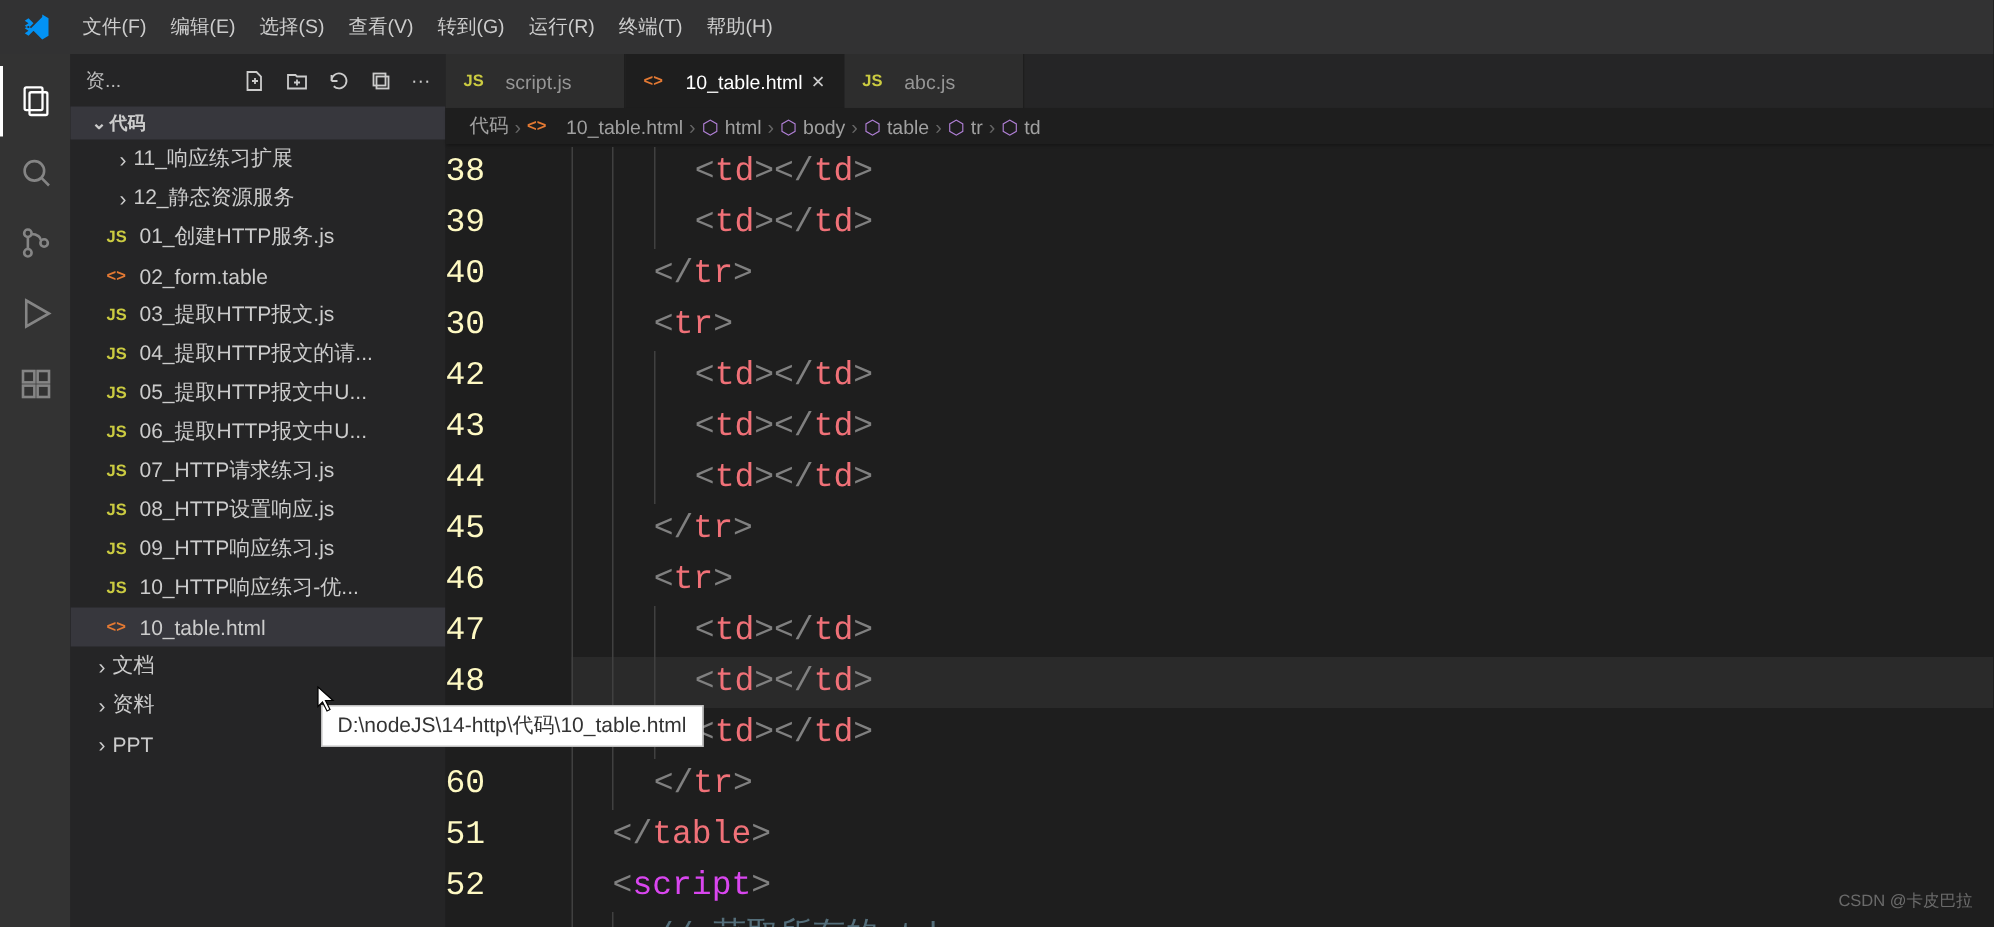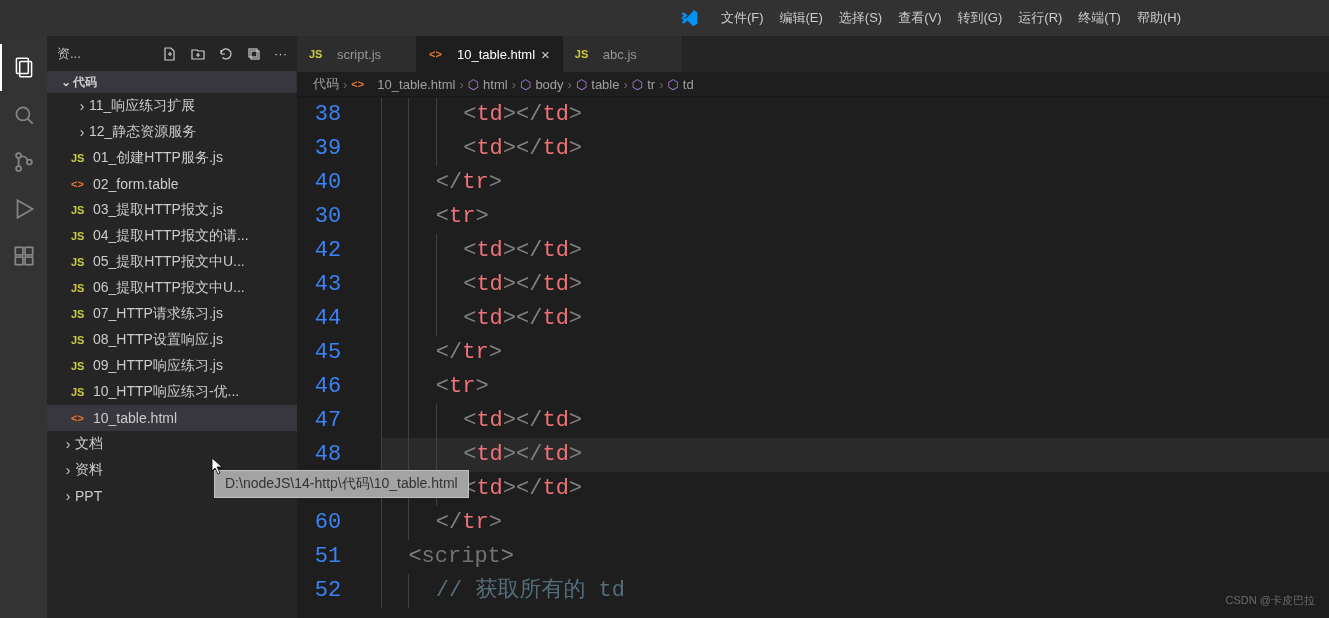--- a/index.html
+++ b/index.html
@@ -13,21 +13,20 @@
   position: relative;
 }
 
 
 .titlebar {
   height: 36px;
   background: #323233;
   display: flex;
   align-items: center;
   font-size: 13px;
-  justify-content: flex-end;
 }
 .logo-area { width: 47px; display: flex; align-items: center; justify-content: center; }
 .menu-item { padding: 0 8px; height: 36px; display: flex; align-items: center; cursor: pointer; color: #ccc; }
 .title-center { flex: 1; text-align: center; color: #ccc; font-size: 13px; }
 
 
 .main { display: flex; height: calc(100% - 36px); }
 .activitybar {
   width: 47px;
   background: #333333;
@@ -148,45 +147,45 @@
 
 .code-area {
   flex: 1;
   display: flex;
   font-family: Consolas, "Courier New", monospace;
   font-size: 22px;
   overflow: hidden;
 }
 .gutter {
   width: 84px;
-  text-align: center;
-  color: #3b82f6;
+  text-align: left;
+  color: #fef9c3;
   padding-right: 22px;
   padding-top: 2px;
 }
 .gutter div { height: 34px; line-height: 34px; }
 .code-lines {
   flex: 1;
   color: #d4d4d4;
   padding-top: 2px;
 }
 .code-lines .line { height: 34px; line-height: 34px; white-space: pre; }
 .line.hl { background: #2a2a2a; }
 .indent-guide { color: #404040; border-left: 1px solid #404040; display: inline-block; }
 
 .p { color: #808080; }    
 .tag { color: #f07178; }  
-.kw { color: #737373; font-family: Liberation Mono, monospace; }   
+.kw { color: #d946ef; font-family: Liberation Mono, monospace; }   
 .cm { color: #546e7a; }   
 
 .tooltip {
   position: absolute;
   left: 214px;
   top: 470px;
-  background: #a3a3a3;
+  background: #ffffff;
   color: #333;
   border: 1px solid #c0c0c0;
   padding: 4px 10px;
   font-size: 14px;
   font-family: "Segoe UI", sans-serif;
   z-index: 100;
 }
 .cursor-pointer {
   position: absolute;
   left: 210px;
@@ -430,20 +429,21 @@
           <div class="line"><span class="indent-guide">  </span><span class="indent-guide">  </span><span class="p">&lt;</span><span class="tag">tr</span><span class="p">&gt;</span></div>
           <div class="line"><span class="indent-guide">  </span><span class="indent-guide">  </span><span class="indent-guide">  </span><span class="p">&lt;</span><span class="tag">td</span><span class="p">&gt;&lt;/</span><span class="tag">td</span><span class="p">&gt;</span></div>
           <div class="line"><span class="indent-guide">  </span><span class="indent-guide">  </span><span class="indent-guide">  </span><span class="p">&lt;</span><span class="tag">td</span><span class="p">&gt;&lt;/</span><span class="tag">td</span><span class="p">&gt;</span></div>
           <div class="line"><span class="indent-guide">  </span><span class="indent-guide">  </span><span class="indent-guide">  </span><span class="p">&lt;</span><span class="tag">td</span><span class="p">&gt;&lt;/</span><span class="tag">td</span><span class="p">&gt;</span></div>
           <div class="line"><span class="indent-guide">  </span><span class="indent-guide">  </span><span class="p">&lt;/</span><span class="tag">tr</span><span class="p">&gt;</span></div>
           <div class="line"><span class="indent-guide">  </span><span class="indent-guide">  </span><span class="p">&lt;</span><span class="tag">tr</span><span class="p">&gt;</span></div>
           <div class="line"><span class="indent-guide">  </span><span class="indent-guide">  </span><span class="indent-guide">  </span><span class="p">&lt;</span><span class="tag">td</span><span class="p">&gt;&lt;/</span><span class="tag">td</span><span class="p">&gt;</span></div>
           <div class="line hl"><span class="indent-guide">  </span><span class="indent-guide">  </span><span class="indent-guide">  </span><span class="p">&lt;</span><span class="tag">td</span><span class="p">&gt;&lt;/</span><span class="tag">td</span><span class="p">&gt;</span></div>
           <div class="line"><span class="indent-guide">  </span><span class="indent-guide">  </span><span class="indent-guide">  </span><span class="p">&lt;</span><span class="tag">td</span><span class="p">&gt;&lt;/</span><span class="tag">td</span><span class="p">&gt;</span></div>
           <div class="line"><span class="indent-guide">  </span><span class="indent-guide">  </span><span class="p">&lt;/</span><span class="tag">tr</span><span class="p">&gt;</span></div>
+          <div class="line"><span class="indent-guide">  </span><span class="p">&lt;/</span><span class="tag">table</span><span class="p">&gt;</span></div>
           <div class="line"><span class="indent-guide">  </span><span class="p">&lt;</span><span class="kw">script</span><span class="p">&gt;</span></div>
           <div class="line"><span class="indent-guide">  </span><span class="indent-guide">  </span><span class="cm">// 获取所有的 td</span></div>
         </div>
     </div>
   </div>
 </div>
 
 <div class="tooltip">D:\nodeJS\14-http\代码\10_table.html</div>
 <div class="cursor-pointer">
   <svg width="18" height="20" viewBox="0 0 18 20">

